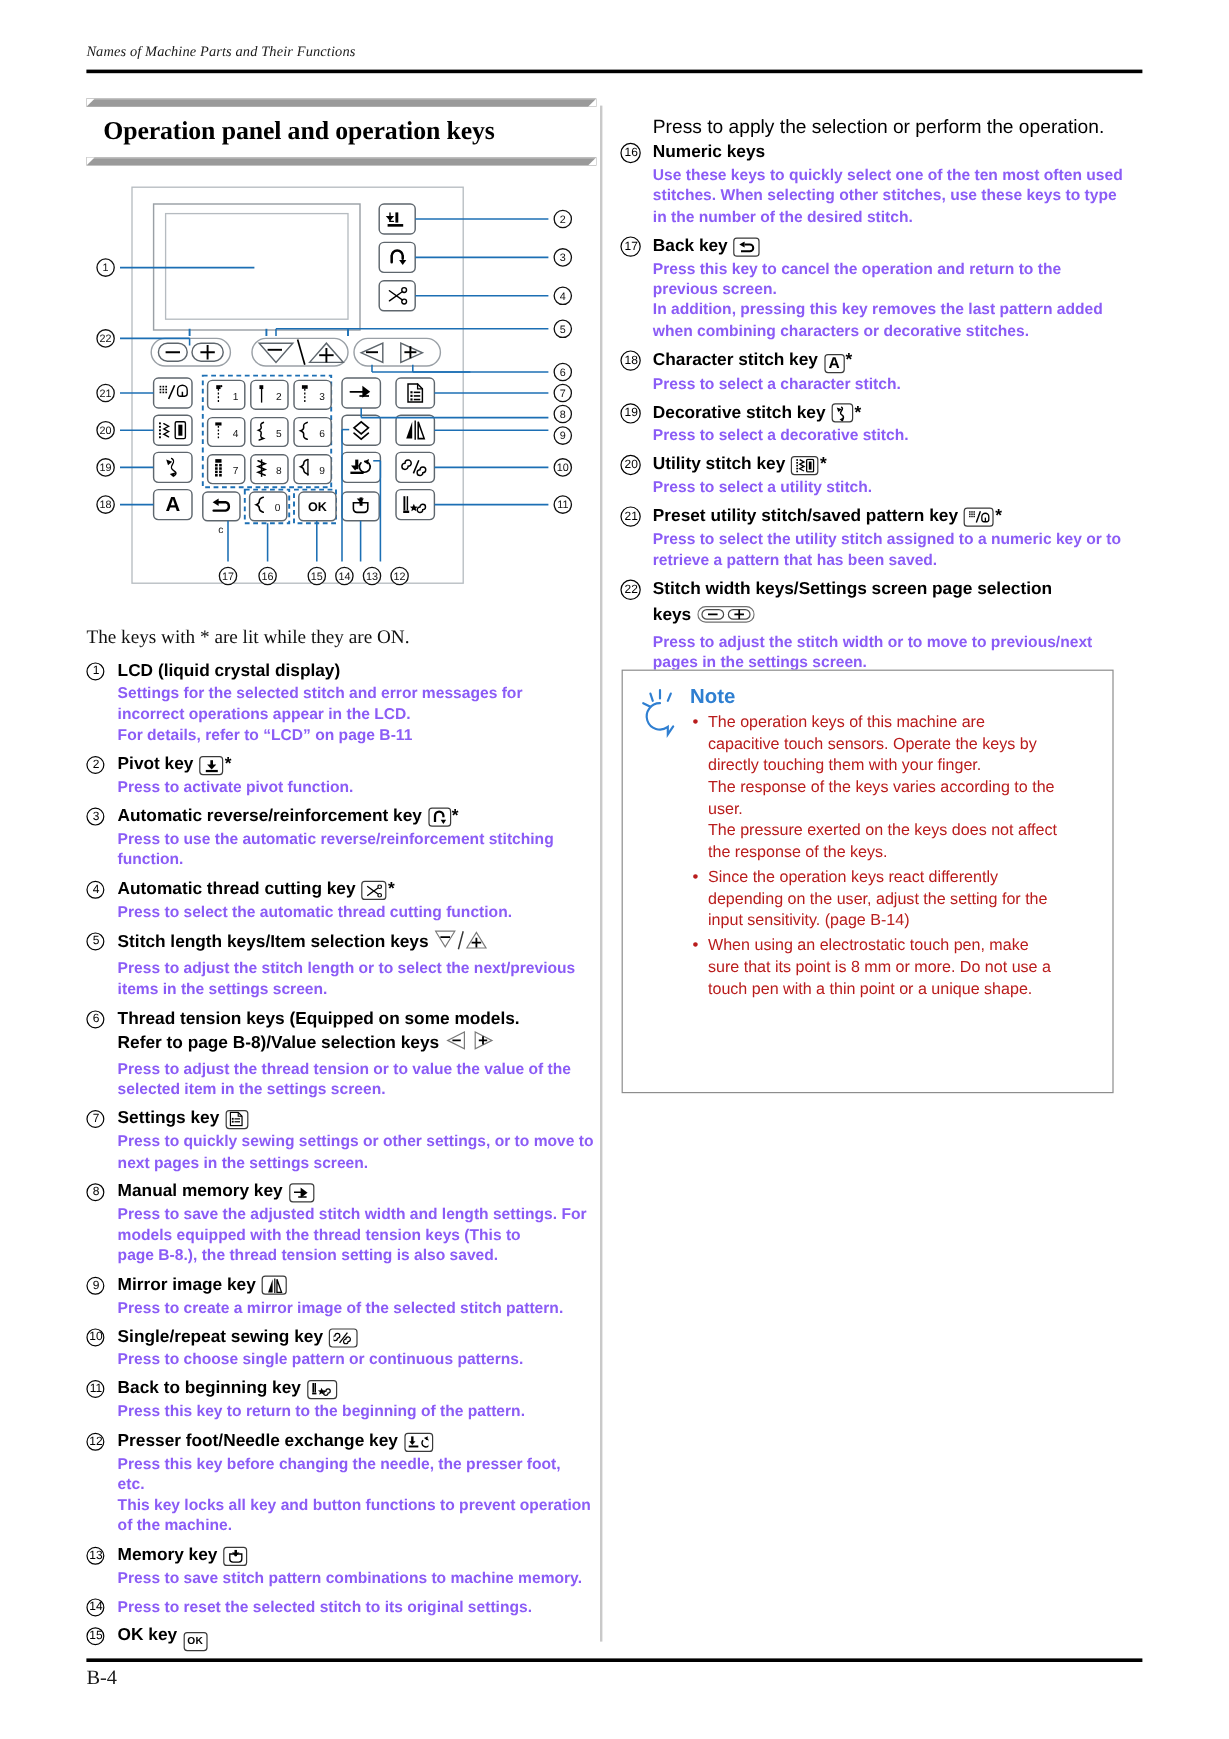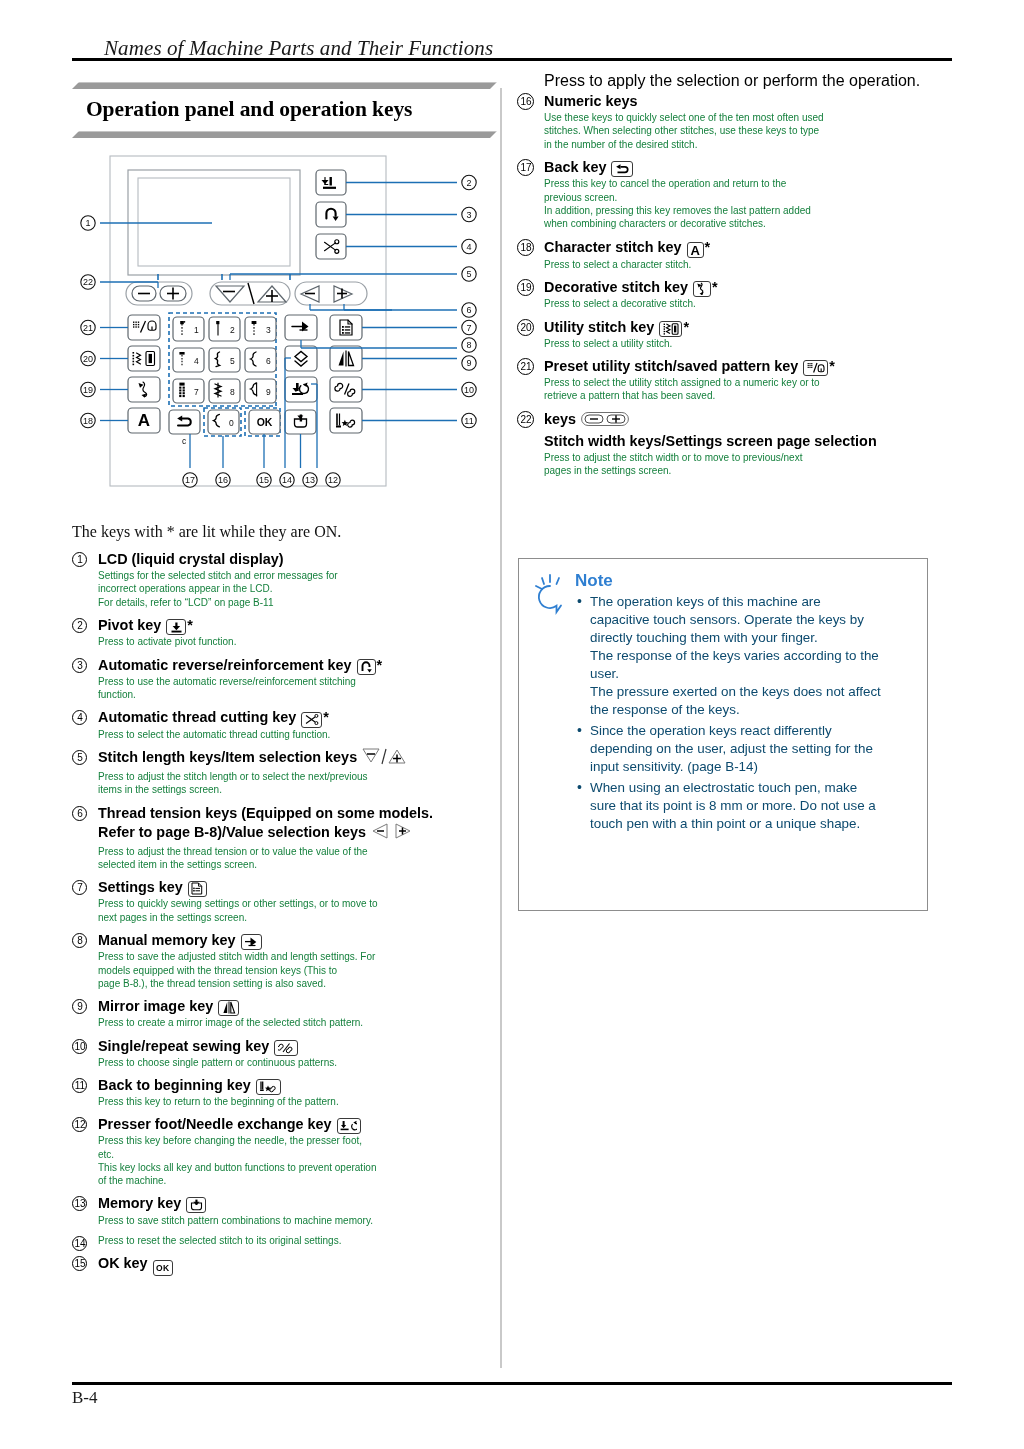--- a/index.html
+++ b/index.html
@@ -7,30 +7,30 @@
     width:1024px;height:1449px;background:#ffffff;
     font-family:"Liberation Sans", sans-serif;
     color:#000;position:relative;overflow:hidden;
   }
   .page{position:absolute;inset:0;}
 
   
   .runhead{
     position:absolute;left:72px;top:36px;width:880px;
     font-family:"Liberation Serif", serif;
-    font-style:italic;font-size:21px;color:#1a1a1a;letter-spacing:.1px;margin-left:32px;
+    font-style:italic;font-size:12px;color:#1a1a1a;letter-spacing:.1px;
   }
   .runhead-rule{
     position:absolute;left:72px;top:58px;width:880px;height:3px;
     background:#000;
   }
 
   
   .col-left{position:absolute;left:72px;top:82px;width:425px;}
-  .col-right{position:absolute;left:518px;top:72px;width:434px;}
+  .col-right{position:absolute;left:518px;top:98px;width:434px;}
   .col-divider{
     position:absolute;left:500px;top:88px;width:2px;height:1280px;
     background:#c9c9c9;
   }
 
   
   .sec-head{position:relative;margin-bottom:14px;}
   .sec-bar{height:7px;background:#9a9a9a;position:relative;}
   .sec-bar.top{margin-bottom:2px;box-shadow:inset 0 1px 0 #c4c4c4;}
   .sec-bar.bot{margin-top:2px;box-shadow:inset 0 1px 0 #c4c4c4;}
@@ -74,21 +74,21 @@
   .item .circnum .dring{
     position:absolute;left:-1px;top:-1px;width:17px;height:17px;
     border:1.1px solid #000;border-radius:50%;box-sizing:border-box;
   }
   .item .circnum span.n{position:relative;z-index:2;font-size:10px;font-family:"Liberation Sans",sans-serif;}
   .item .ttl{
     font-weight:bold;font-size:14.4px;line-height:1.32;color:#000;
   }
   .item .ttl .star{font-weight:bold;}
   .item .bdy{
-    font-size:10px;line-height:1.33;color:#15803d;margin-top:0px;
+    font-size:13px;line-height:1.33;color:#8b5cf6;margin-top:0px;font-weight:bold;
   }
 
   
   .kb{
     display:inline-flex;align-items:center;justify-content:center;
     border:1.2px solid #3a3a3a;border-radius:3px;
     min-width:17px;height:16px;padding:0 2.5px;
     vertical-align:-3px;margin:0 1px;background:#fff;
     line-height:1;box-sizing:border-box;
   }
@@ -105,21 +105,21 @@
   .note-inner{padding:12px 14px 10px 14px;display:flex;}
   .note-icon{width:42px;flex:0 0 42px;padding-top:2px;}
   .note-body{flex:1;}
   .note-title{
     color:#2f7fd1;font-weight:bold;font-size:17px;margin:0 0 2px 0;
     font-family:"Liberation Sans",sans-serif;
   }
   .note-list{margin:0;padding:0;list-style:none;}
   .note-list li{
     position:relative;padding-left:15px;font-size:13.4px;line-height:1.345;
-    color:#0c4a6e;margin-bottom:3px;
+    color:#b91c1c;margin-bottom:3px;
   }
   .note-list li::before{
     content:"•";position:absolute;left:2px;top:-1px;font-size:14px;
   }
 
   
   .foot-rule{
     position:absolute;left:72px;top:1382px;width:880px;height:3px;background:#000;
   }
   .foot-num{
@@ -918,34 +918,34 @@
         <span>Press to select the utility stitch assigned to a numeric key or to</span><br>
         <span>retrieve a pattern that has been saved.</span>
       </div>
     </div>
 
     <div class="item">
       <div class="circnum">
           <span class="dring"></span>
           <span class="n">22</span>
         </div>
+      <div class="ttl">Stitch width keys/Settings screen page selection</div>
       <div class="ttl" style="margin-top:3px;">
         <span>keys</span>
         <span class="kg">
           <svg width="48" height="16" viewBox="0 0 48 16">
               <rect x="0.6" y="1.5" width="46.8" height="13" rx="6.5" stroke="#6f6f6f" stroke-width="1" fill="none"></rect>
               <rect x="4" y="4" width="18" height="8" rx="4" stroke="#4a4a4a" stroke-width="1" fill="none"></rect>
               <rect x="26" y="4" width="18" height="8" rx="4" stroke="#4a4a4a" stroke-width="1" fill="none"></rect>
               <path d="M9,8 h8" stroke="#000" stroke-width="1.4"></path>
               <path d="M31,8 h8" stroke="#000" stroke-width="1.4"></path>
               <path d="M35,4.2 v7.6" stroke="#000" stroke-width="1.4"></path>
             </svg>
         </span>
       </div>
-      <div class="ttl">Stitch width keys/Settings screen page selection</div>
       <div class="bdy">
         <span>Press to adjust the stitch width or to move to previous/next</span><br>
         <span>pages in the settings screen.</span>
       </div>
     </div>
 
   </div>
 
   <div class="notebox">
     <div class="note-inner">

